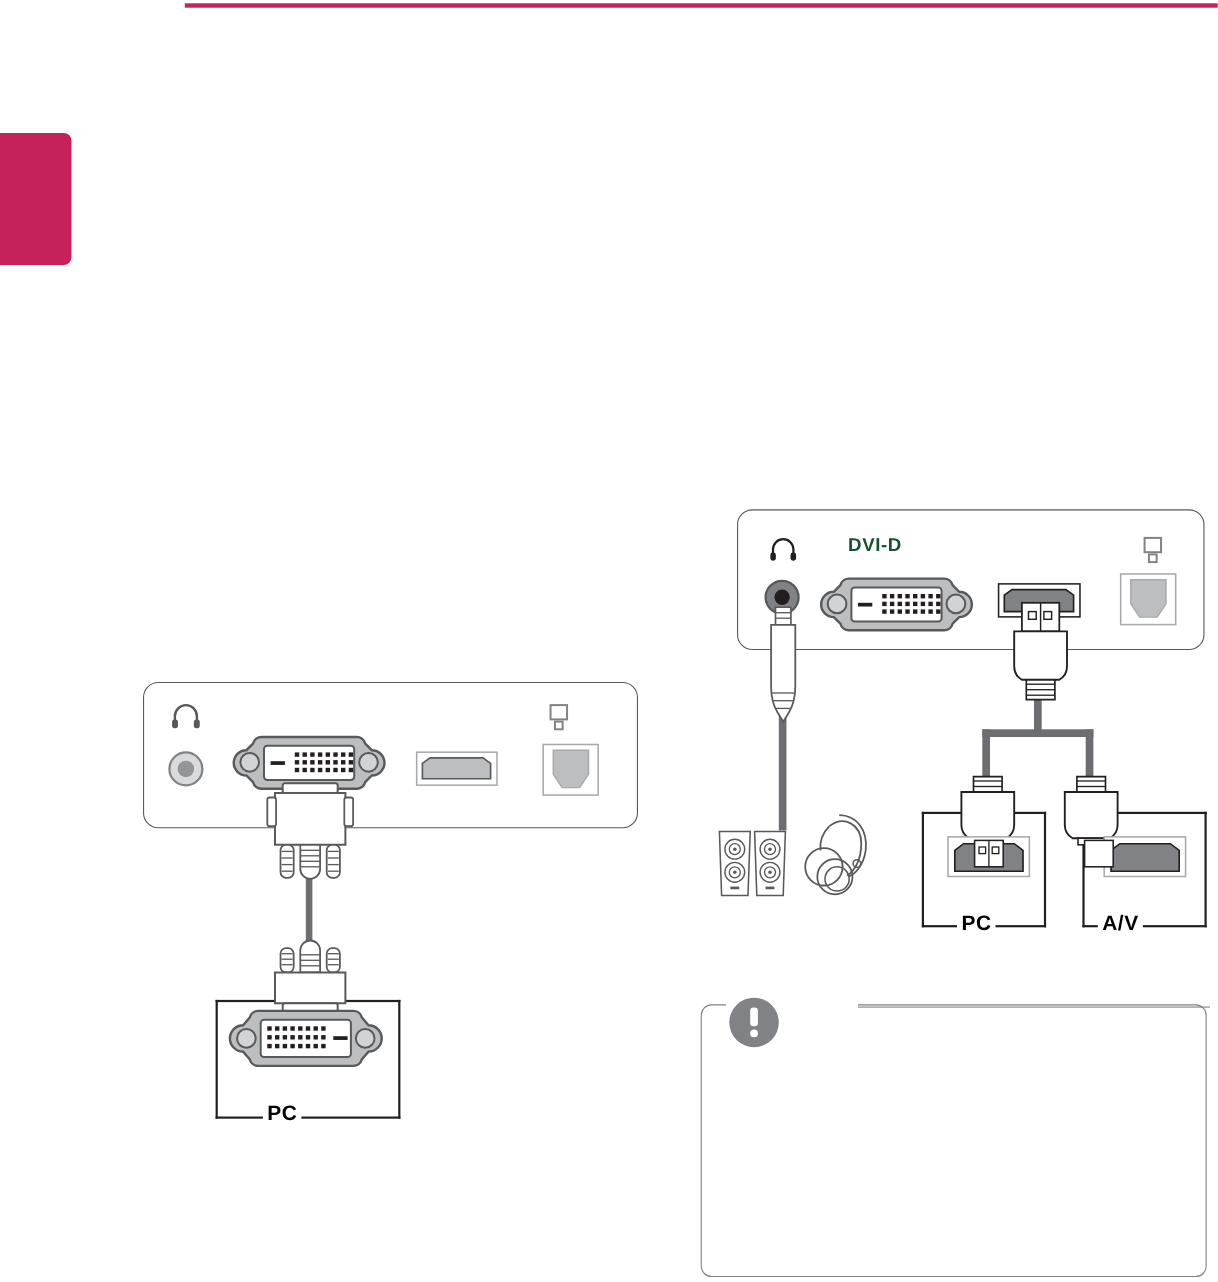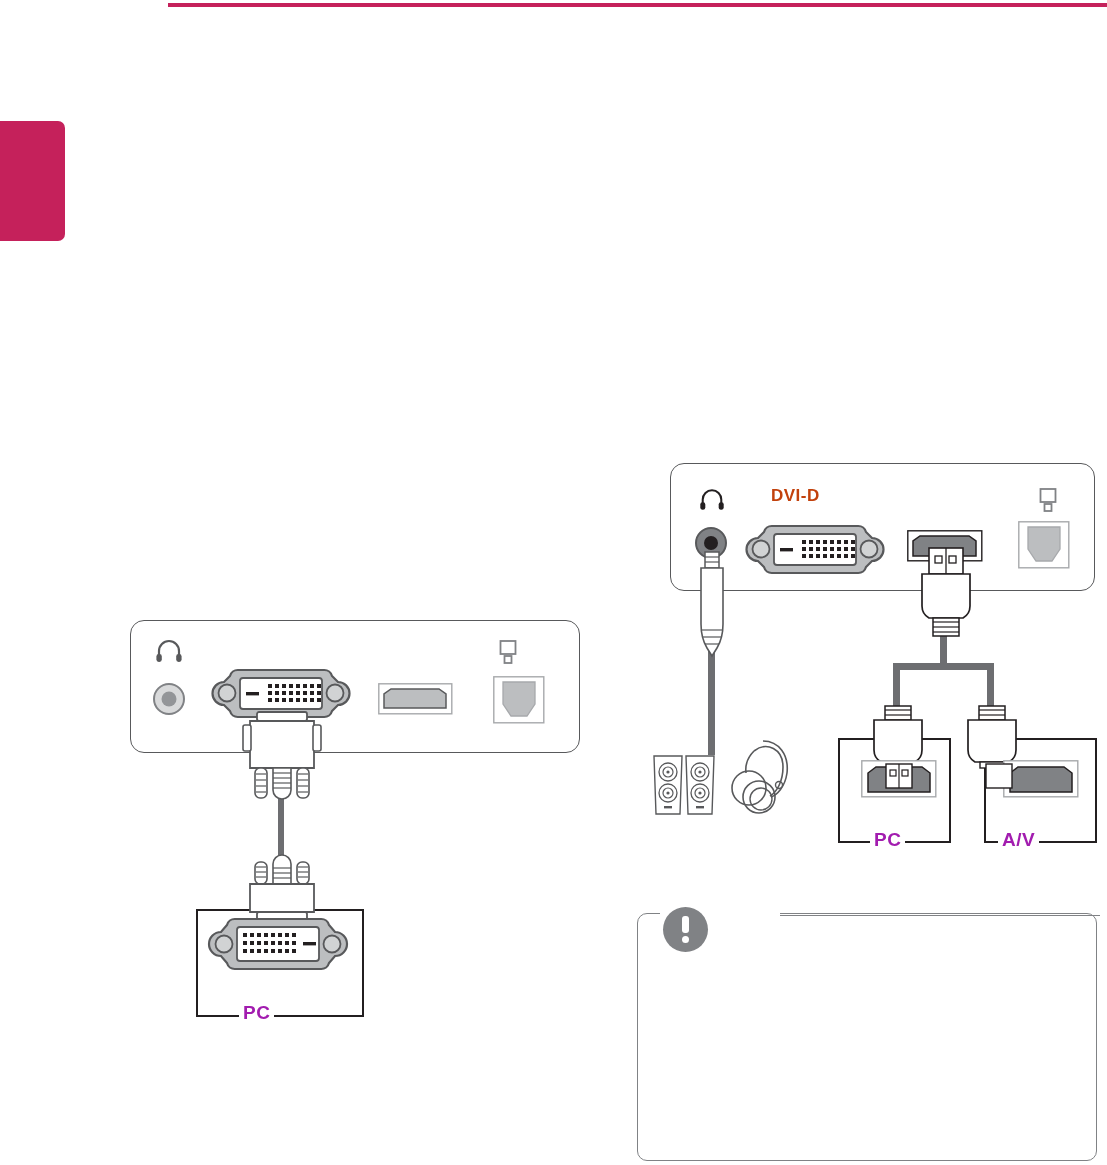--- a/index.html
+++ b/index.html
@@ -21,29 +21,29 @@
   }
 
   
   .io-panel{
     position:absolute;border:1.6px solid #58595b;border-radius:14px;
     background:#fff;box-sizing:border-box;
   }
 
   .hp-icon{position:absolute;}
   .port-label{
-    position:absolute;font-size:17px;font-weight:bold;color:#c2410c;
+    position:absolute;font-size:17px;font-weight:bold;color:#14532d;
     letter-spacing:.5px;white-space:nowrap;
   }
 
   
   .dev-box{position:absolute;}
   .dev-box .bl{position:absolute;background:#231f20;}
   .dev-label{
-    position:absolute;font-size:19px;font-weight:bold;color:#a21caf;
+    position:absolute;font-size:19px;font-weight:bold;color:#000000;
     letter-spacing:.5px;white-space:nowrap;background:#fff;padding:0 4px;
   }
 
   
   .cable{position:absolute;background:#6d6e71;}
 
   
   .note-box{
     position:absolute;left:637px;top:913px;width:460px;height:248px;
     border:1.4px solid #808285;border-radius:10px;box-sizing:border-box;

